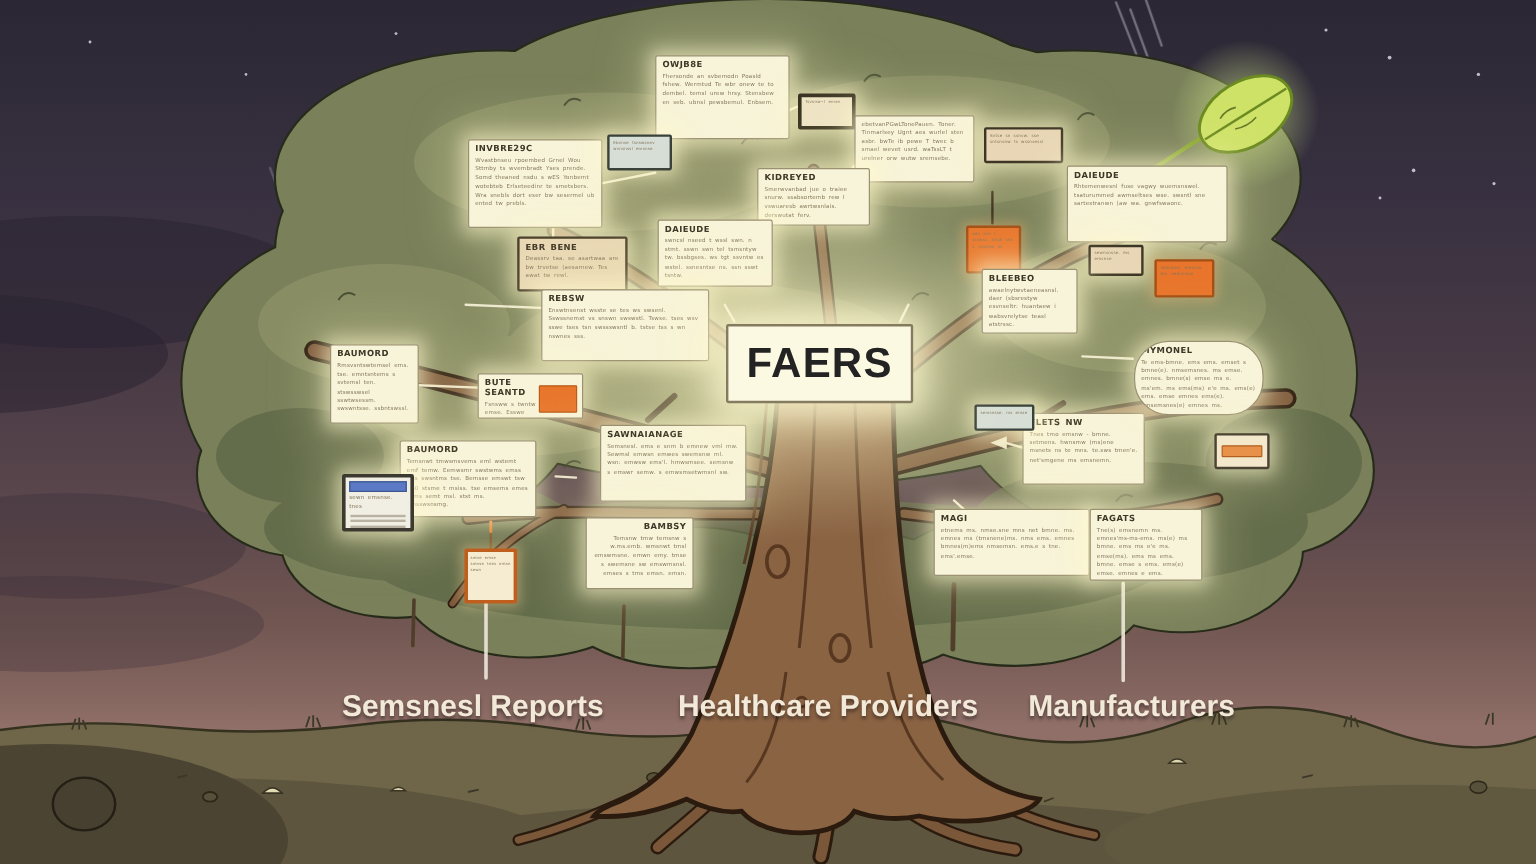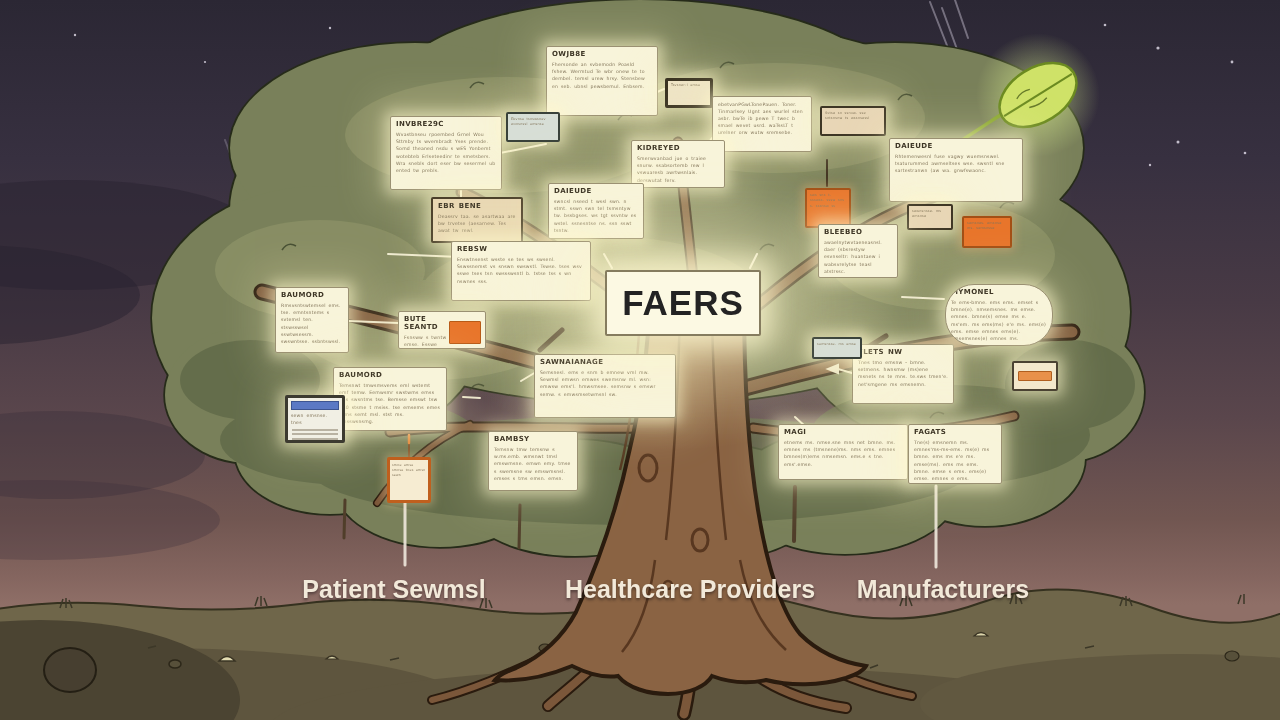--- a/index.html
+++ b/index.html
@@ -351,39 +351,39 @@
       </div>
       <div class="card cream" style="left: 275px; top: 287px; width: 74px; height: 66px;">
         <div class="t">BAUMORD</div>
         <div class="b">Rmsvsntswtemsel ems. tse. emntsntems s svtemsl ten. stswsswsel sswtwsessm. swswntsse. ssbntswssl.</div>
       </div>
       <div class="card cream has-badge" style="left: 398px; top: 311px; width: 88px; height: 38px;">
         <div class="t">BUTE SEANTD</div>
         <div class="b">Fsnsww s twntw emse. Esswe sswtswe.</div>
         <div class="badge"></div>
       </div>
-      <div class="card cream" style="left: 534px; top: 354px; width: 142px; height: 64px;">
+      <div class="card cream" style="left: 500px; top: 354px; width: 122px; height: 64px;">
         <div class="t">SAWNAIANAGE</div>
         <div class="b">Semsnesl. ems e snm b emnew vml mw. Sewmsl emwsn emwes swemsnw ml. wsn: emwsw ems'l. hmwsmsee. semsnw s emswr semw. s emwsmsetwmsnl sw.</div>
       </div>
       <div class="card cream" style="left: 333px; top: 367px; width: 114px; height: 64px;">
         <div class="t">BAUMORD</div>
         <div class="b">Temsnwt tmwsmsvems eml wstemt emf temw. Eemwsmr swstwms emss tms swsntms tse. Bemsse emswt tsw tm0 stsme t msiss. tse emsems emes s ms semt msl. stst ms. emsswsnsmg.</div>
       </div>
       <div class="card shot" style="left: 285px; top: 395px; width: 60px; height: 48px;">
         <div class="bar"></div>
         <div class="b">sewn emsnse. tnes</div>
         <div class="ln"></div>
         <div class="ln"></div>
         <div class="ln"></div>
       </div>
       <div class="card orange-frame" style="left: 387px; top: 457px; width: 44px; height: 46px;">
         <div class="b">smne emse smnse tnes emsn sewn</div>
       </div>
-      <div class="card cream" style="left: 488px; top: 431px; width: 90px; height: 60px;">
+      <div class="card cream" style="left: 488px; top: 431px; width: 90px; height: 60px; text-align: right;">
         <div class="t">BAMBSY</div>
         <div class="b">Temsnw tmw temsnw s w.ms.emb. wmsnwt tmsl emswmsne. emwn emy. tmse s swemsne sw emswmsnsl. emses s tms emsn. emsn.</div>
       </div>
       <div class="card cream" style="left: 852px; top: 344px; width: 102px; height: 60px;">
         <div class="t">FLETS NW</div>
         <div class="b">Tnes tmo emsnw - bmne. setmens. hwnsmw (ms)ene msnets ns te mns. te.sws tmen'e. net'smgene ms emsnemn.</div>
       </div>
       <div class="card cream" style="left: 778px; top: 424px; width: 130px; height: 56px;">
         <div class="t">MAGI</div>
         <div class="b">etnems ms. nmse.sne mns net bmne. ms. emnes ms (tmsnene)ms. nms ems. emnes bmnes(m)ems nmsemsn. ems.e s tne. ems'.emse.</div>
@@ -399,17 +399,17 @@
       <div class="card chip-stripe" style="left: 1012px; top: 361px; width: 46px; height: 30px;">
         <div class="stripe"></div>
       </div>
       <div class="card chip-blue" style="left: 812px; top: 337px; width: 50px; height: 22px;">
         <div class="b">semsnsse. ms emse</div>
       </div>
     </div>
 
   <div class="sign">FAERS</div>
 
-  <div class="root-label" id="label-patient">Patient Sewmsl</div>
+  <div class="root-label" id="label-patient">Semsnesl Reports</div>
   <div class="root-label" id="label-providers">Healthcare Providers</div>
   <div class="root-label" id="label-manufacturers">Manufacturers</div>
 
 </div>
 
 </body></html>

